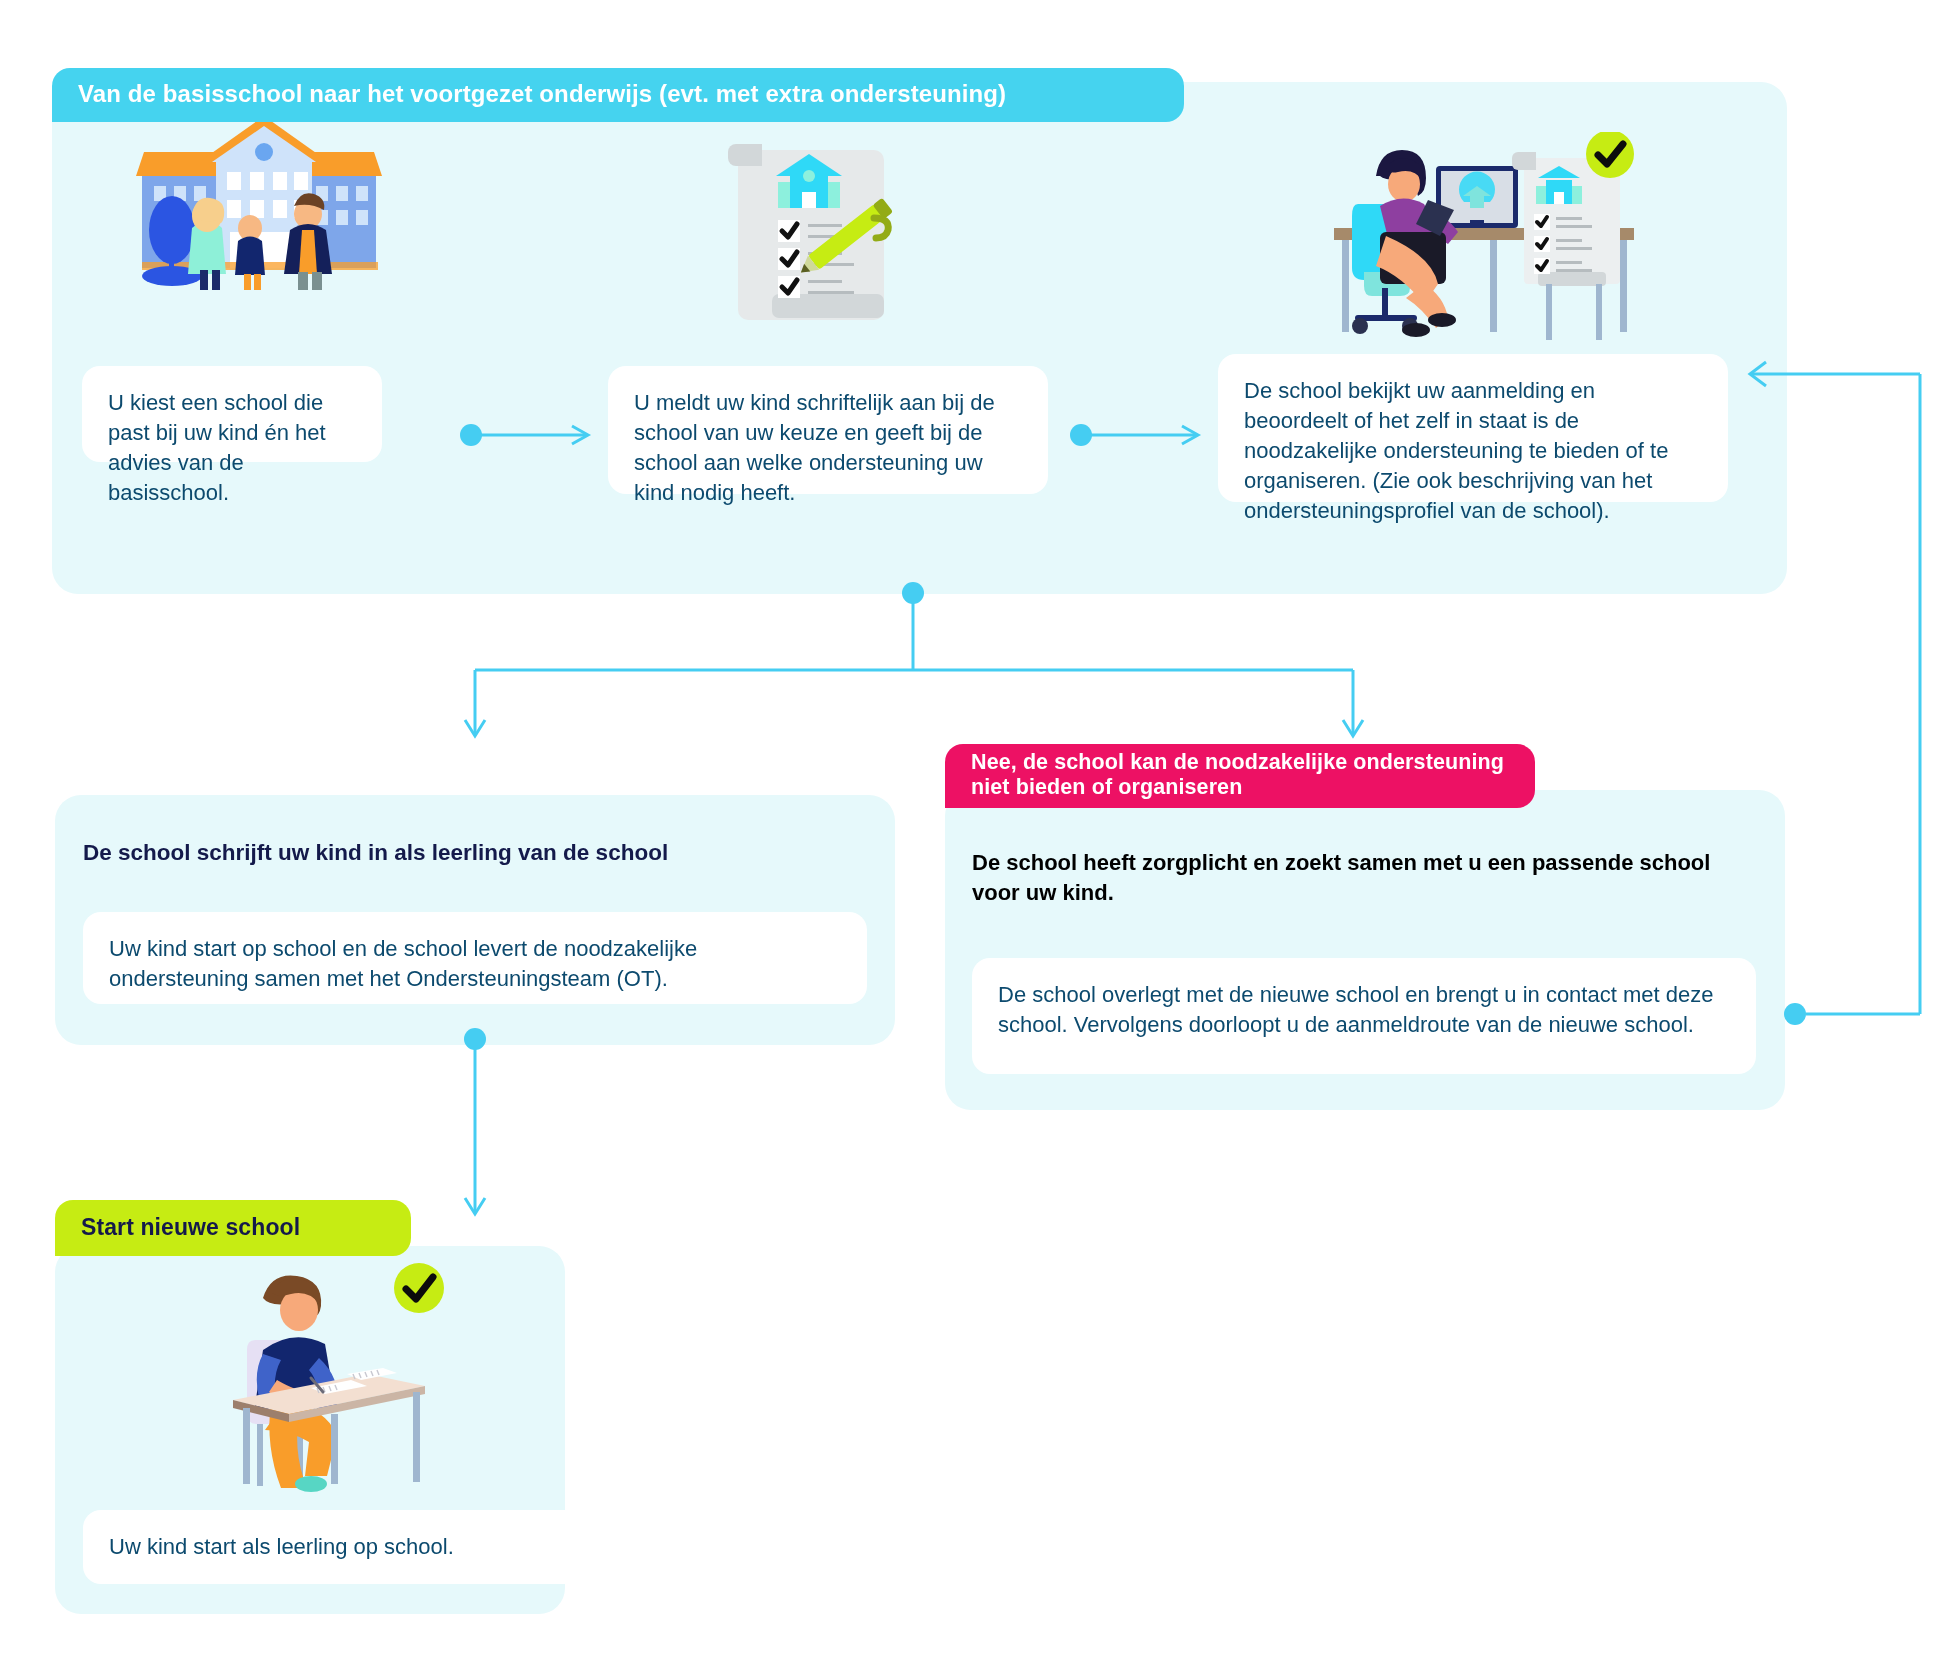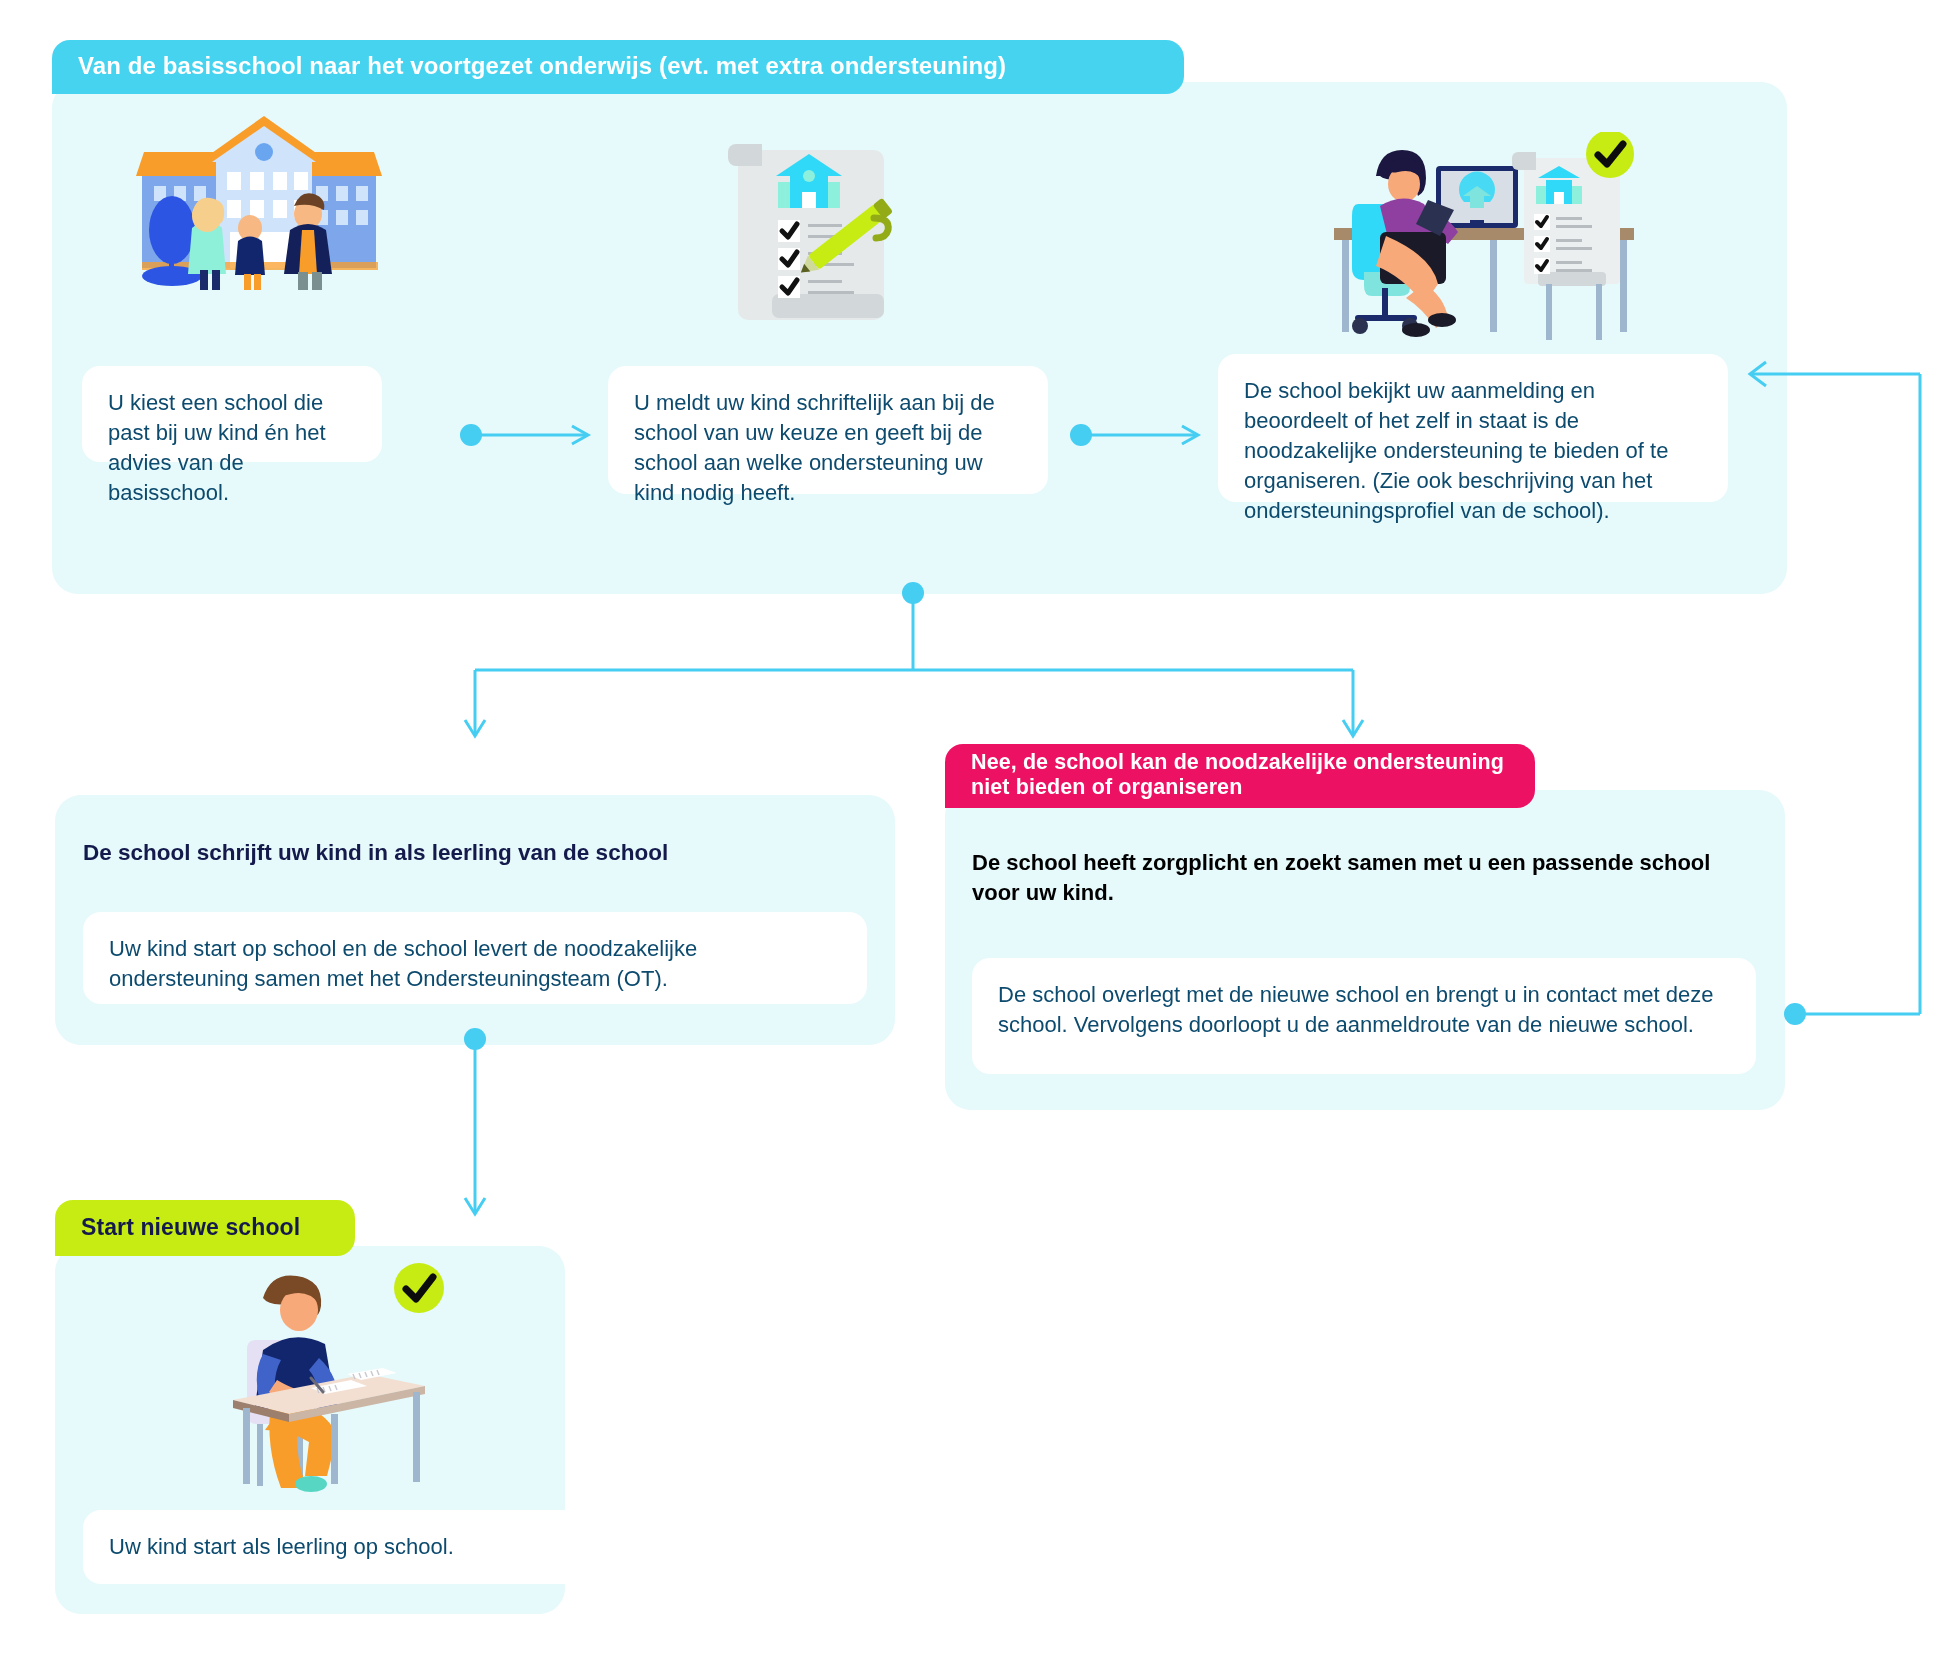--- a/index.html
+++ b/index.html
@@ -14,21 +14,21 @@
   .panel{position:absolute;background:#e6f9fb;border-radius:26px;}
   .tab{
     position:absolute;border-radius:18px 18px 18px 0;
     display:flex;align-items:center;
     padding:9px 26px 11px 26px;
     font-weight:bold;letter-spacing:.1px;
     line-height:1.16;
     box-sizing:border-box;
     z-index:6;
   }
-  .tab.cyan{background:#45d3ef;color:#ffffff;}
+  .tab.cyan{background:#45d3ef;color:#ffffff;margin-top:28px;}
   .tab.lime{background:#c6ec13;color:#141a4b;}
   .tab.pink{background:#ed1164;color:#ffffff;}
 
   .wcard{
     position:absolute;background:#ffffff;border-radius:18px;
     box-sizing:border-box;padding:22px 26px 22px 26px;
     color:#0c4a6e;line-height:1.36;
     z-index:5;
   }
   .plain{
@@ -315,21 +315,21 @@
   <div class="dot" style="left:1784px;top:1003px;"></div>
   <svg class="arrow" style="left:1790px;top:370px;width:164px;height:660px;">
     <line x1="130" y1="644" x2="16" y2="644" stroke="#45cdf2" stroke-width="3"></line>
     <line x1="130" y1="644" x2="130" y2="4" stroke="#45cdf2" stroke-width="3"></line>
     <line x1="130" y1="4" x2="-38" y2="4" stroke="#45cdf2" stroke-width="3"></line>
     <polyline points="-24,-8 -40,4 -24,16" fill="none" stroke="#45cdf2" stroke-width="3"></polyline>
   </svg>
 
   <div class="panel" style="left:55px;top:1246px;width:510px;height:368px;"></div>
 
-  <div class="tab lime" style="left:55px;top:1200px;width:300px;height:56px;font-size:23px;">
+  <div class="tab lime" style="left:55px;top:1200px;width:356px;height:56px;font-size:23px;">
     <span>Start nieuwe school</span>
   </div>
 
   <div class="ill" style="left:215px;top:1262px;width:230px;height:230px;">
     <svg width="230" height="230" viewBox="0 0 230 230">
 
       <path d="M40 78 q-8 0 -8 10 v64 q0 10 10 10 h30 v-84z" fill="#e6e0f4"></path>
       <rect x="42" y="162" width="6" height="62" fill="#9fb6cf"></rect>
       <rect x="82" y="162" width="6" height="62" fill="#9fb6cf"></rect>
 

